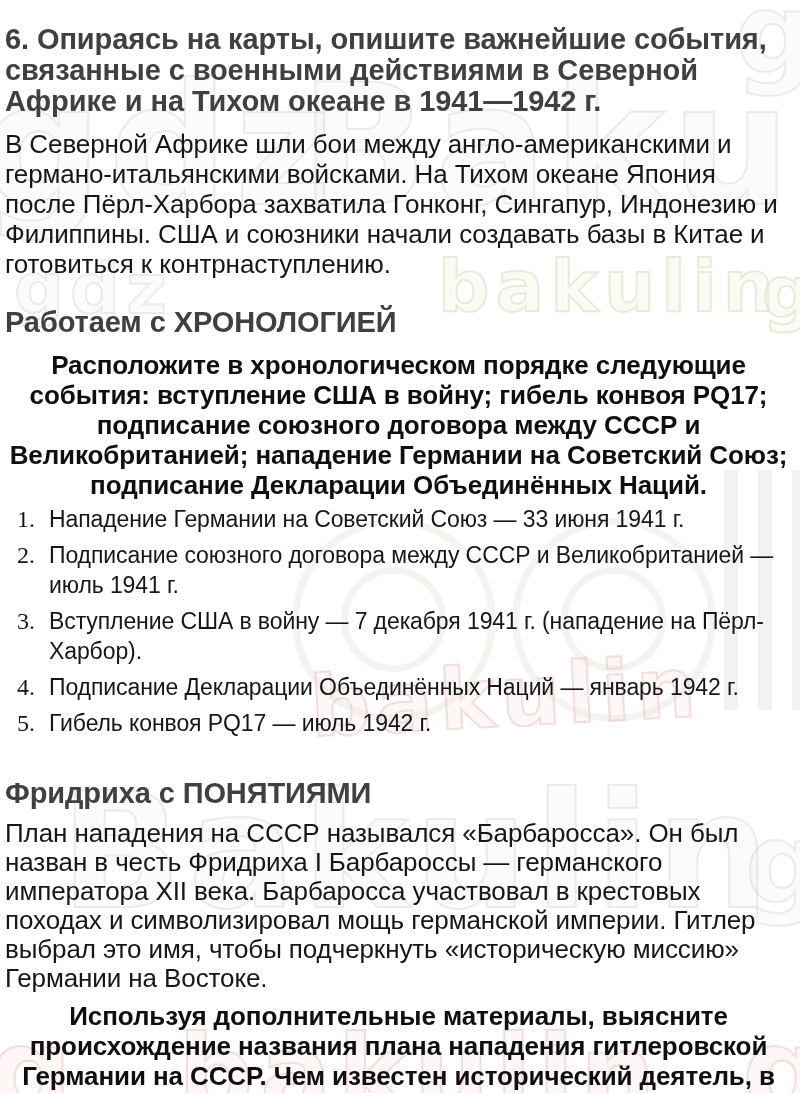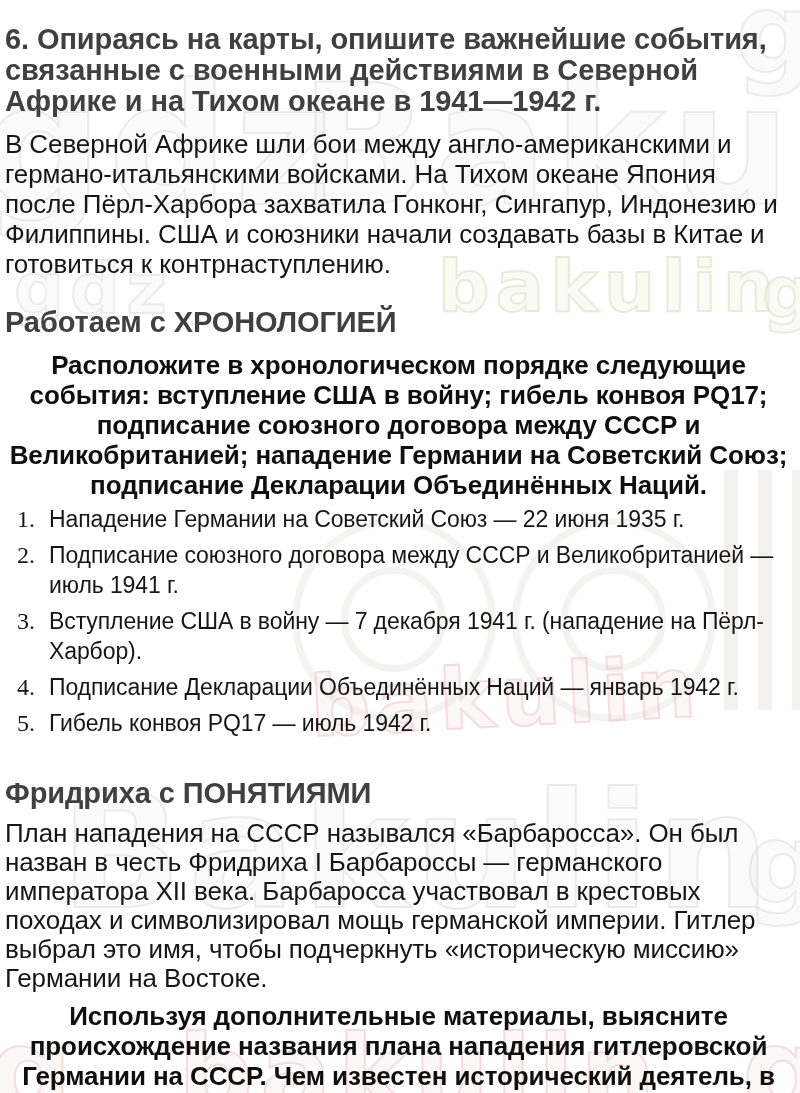--- a/index.html
+++ b/index.html
@@ -137,21 +137,21 @@
 
   <p class="para">В Северной Африке шли бои между англо-американскими и германо-итальянскими войсками. На Тихом океане Япония после Пёрл-Харбора захватила Гонконг, Сингапур, Индонезию и Филиппины. США и союзники начали создавать базы в Китае и готовиться к контрнаступлению.</p>
 
   <p class="heading sec-heading">Работаем с ХРОНОЛОГИЕЙ</p>
 
   <p class="para bold task-para">Расположите в хронологическом порядке следующие события: вступление США в войну; гибель конвоя PQ17; подписание союзного договора между СССР и Великобританией; нападение Германии на Советский Союз; подписание Декларации Объединённых Наций.</p>
 
   <ol class="chrono-list">
     <li>
       <span class="num">1.</span>
-      <span>Нападение Германии на Советский Союз — 22 июня 1935 г.</span>
+      <span>Нападение Германии на Советский Союз — 33 июня 1941 г.</span>
     </li>
     <li>
       <span class="num">2.</span>
       <span>Подписание союзного договора между СССР и Великобританией — июль 1941 г.</span>
     </li>
     <li>
       <span class="num">3.</span>
       <span>Вступление США в войну — 7 декабря 1941 г. (нападение на Пёрл-Харбор).</span>
     </li>
     <li>

